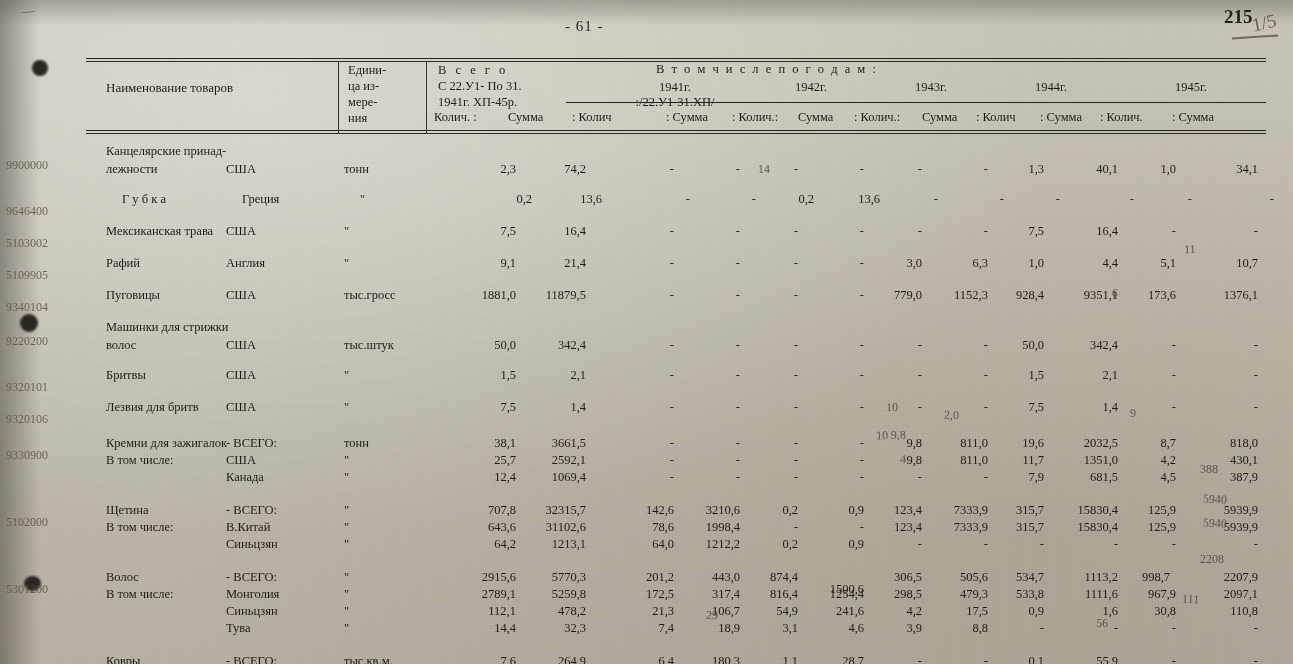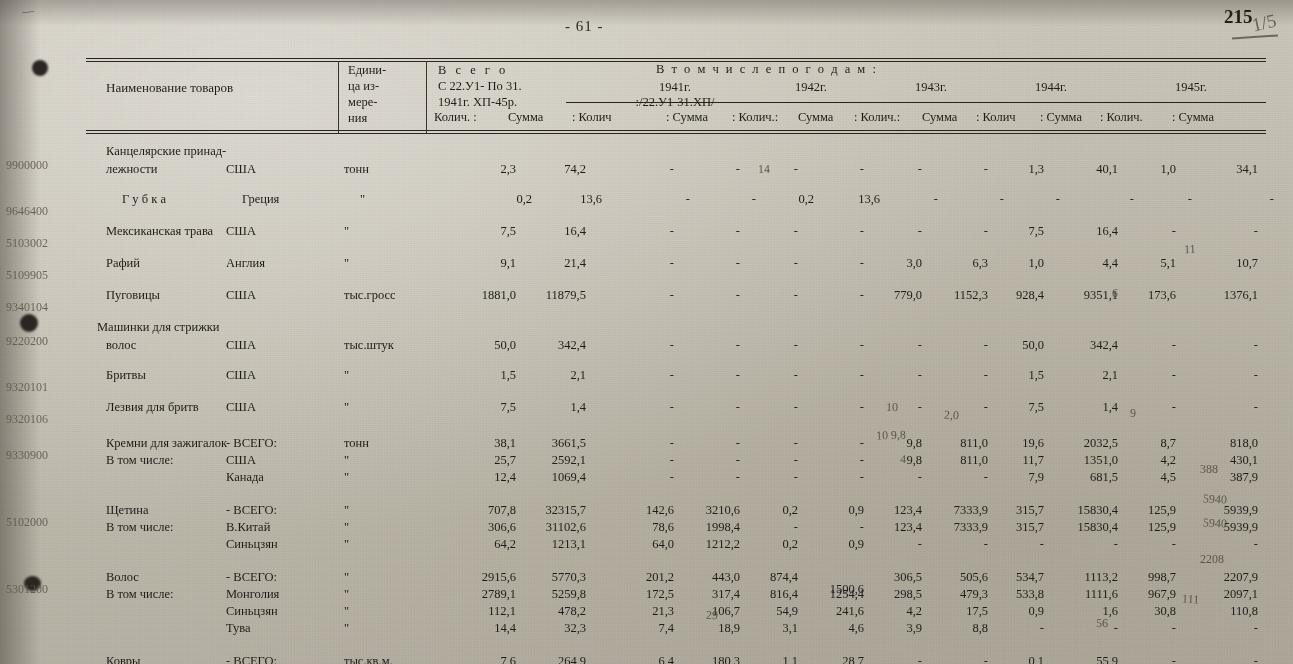--- a/index.html
+++ b/index.html
@@ -247,21 +247,21 @@
           <div class="c num" style="right: 468px;">-</div>
           <div class="c num" style="right: 402px;">-</div>
           <div class="c num" style="right: 344px;">779,0</div>
           <div class="c num" style="right: 278px;">1152,3</div>
           <div class="c num" style="right: 222px;">928,4</div>
           <div class="c num" style="right: 148px;">9351,1</div>
           <div class="c num" style="right: 90px;">173,6</div>
           <div class="c num" style="right: 8px;">1376,1</div>
         </div>
         <div class="row" style="position: absolute; top: 190px; left: 0px;">
-          <div class="c" style="left: 11px; text-align: right;">Машинки для стрижки</div>
+          <div class="c" style="left: 20px; text-align: right;">Машинки для стрижки</div>
         </div>
         <div class="row" style="position: absolute; left: 0px; top: 208px; width: 1180px;">
           <div class="c" style="left: 20px;">волос</div>
           <div class="c" style="left: 140px;">США</div>
           <div class="c" style="left: 258px;">тыс.штук</div>
           <div class="c num" style="right: 750px;">50,0</div>
           <div class="c num" style="right: 680px;">342,4</div>
           <div class="c num" style="right: 592px;">-</div>
           <div class="c num" style="right: 526px;">-</div>
           <div class="c num" style="right: 468px;">-</div>
@@ -371,21 +371,21 @@
           <div class="c num" style="right: 278px;">7333,9</div>
           <div class="c num" style="right: 222px;">315,7</div>
           <div class="c num" style="right: 148px;">15830,4</div>
           <div class="c num" style="right: 90px;">125,9</div>
           <div class="c num" style="right: 8px;">5939,9</div>
         </div>
         <div class="row" style="position: absolute; left: 0px; top: 390px; width: 1180px;">
           <div class="c" style="left: 20px;">В том числе:</div>
           <div class="c" style="left: 140px;">В.Китай</div>
           <div class="c" style="left: 258px;">"</div>
-          <div class="c num" style="right: 750px;">306,6</div>
+          <div class="c num" style="right: 750px;">643,6</div>
           <div class="c num" style="right: 680px;">31102,6</div>
           <div class="c num" style="right: 592px;">78,6</div>
           <div class="c num" style="right: 526px;">1998,4</div>
           <div class="c num" style="right: 468px;">-</div>
           <div class="c num" style="right: 402px;">-</div>
           <div class="c num" style="right: 344px;">123,4</div>
           <div class="c num" style="right: 278px;">7333,9</div>
           <div class="c num" style="right: 222px;">315,7</div>
           <div class="c num" style="right: 148px;">15830,4</div>
           <div class="c num" style="right: 90px;">125,9</div>
@@ -414,21 +414,21 @@
           <div class="c num" style="right: 750px;">2915,6</div>
           <div class="c num" style="right: 680px;">5770,3</div>
           <div class="c num" style="right: 592px;">201,2</div>
           <div class="c num" style="right: 526px;">443,0</div>
           <div class="c num" style="right: 468px;">874,4</div>
           <div class="c num" style="right: 402px; margin-top: 12px;">1500,6</div>
           <div class="c num" style="right: 344px;">306,5</div>
           <div class="c num" style="right: 278px;">505,6</div>
           <div class="c num" style="right: 222px;">534,7</div>
           <div class="c num" style="right: 148px;">1113,2</div>
-          <div class="c num" style="right: 90px;">998,7</div>
+          <div class="c num" style="right: 96px;">998,7</div>
           <div class="c num" style="right: 8px;">2207,9</div>
         </div>
         <div class="row" style="position: absolute; left: 0px; top: 457px; width: 1180px;">
           <div class="c" style="left: 20px;">В том числе:</div>
           <div class="c" style="left: 140px;">Монголия</div>
           <div class="c" style="left: 258px;">"</div>
           <div class="c num" style="right: 750px;">2789,1</div>
           <div class="c num" style="right: 680px;">5259,8</div>
           <div class="c num" style="right: 592px;">172,5</div>
           <div class="c num" style="right: 526px;">317,4</div>

